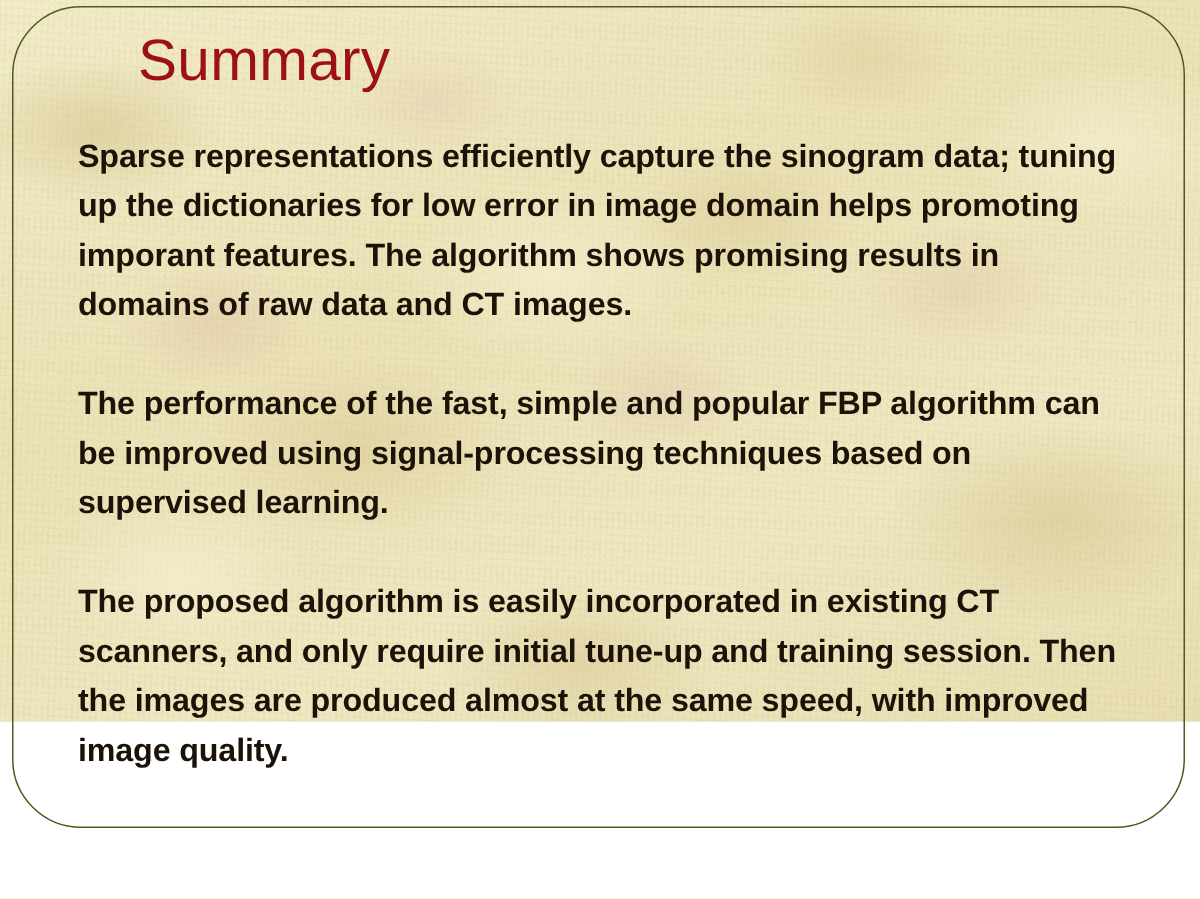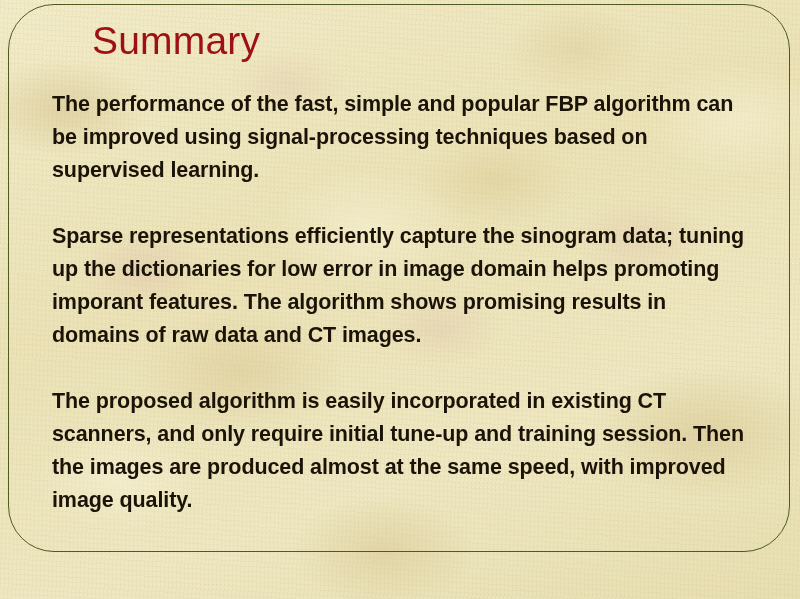--- a/index.html
+++ b/index.html
@@ -10,21 +10,21 @@
     width: 800px;
     height: 599px;
     overflow: hidden;
     font-family: "Liberation Sans", sans-serif;
   }
 
   
   #slide {
     position: relative;
     width: 800px;
-    height: 599px;
+    height: 481px;
     box-sizing: border-box;
     background-color: #eee6bd;
     background-image:
       
       radial-gradient(ellipse 120px 70px at 8% 18%,  rgba(206,186,128,0.45) 0%, rgba(206,186,128,0) 70%),
       radial-gradient(ellipse 150px 90px at 30% 62%, rgba(211,191,134,0.40) 0%, rgba(211,191,134,0) 70%),
       radial-gradient(ellipse 110px 65px at 62% 30%, rgba(216,198,142,0.42) 0%, rgba(216,198,142,0) 70%),
       radial-gradient(ellipse 160px 95px at 88% 72%, rgba(205,185,127,0.40) 0%, rgba(205,185,127,0) 70%),
       radial-gradient(ellipse 130px 80px at 48% 92%, rgba(209,189,132,0.38) 0%, rgba(209,189,132,0) 70%),
       radial-gradient(ellipse 100px 60px at 72% 8%,  rgba(213,194,140,0.35) 0%, rgba(213,194,140,0) 70%),
@@ -104,20 +104,20 @@
 </head>
 <body>
 
 <div id="slide">
 
   <div id="content-frame"></div>
 
   <div id="slide-title">Summary</div>
 
   <div id="body-text">
+    <p class="paragraph">Sparse representations efficiently capture the sinogram data; tuning up the dictionaries for low error in image domain helps promoting imporant features. The algorithm shows promising results in domains of raw data and CT images.</p>
     <p class="paragraph">The performance of the fast, simple and popular FBP algorithm can be improved using signal-processing techniques based on supervised learning.</p>
-    <p class="paragraph">Sparse representations efficiently capture the sinogram data; tuning up the dictionaries for low error in image domain helps promoting imporant features. The algorithm shows promising results in domains of raw data and CT images.</p>
     <p class="paragraph">The proposed algorithm is easily incorporated in existing CT scanners, and only require initial tune-up and training session. Then the images are produced almost at the same speed, with improved image quality.</p>
   </div>
 
 
 
 </div>
 
 </body></html>

